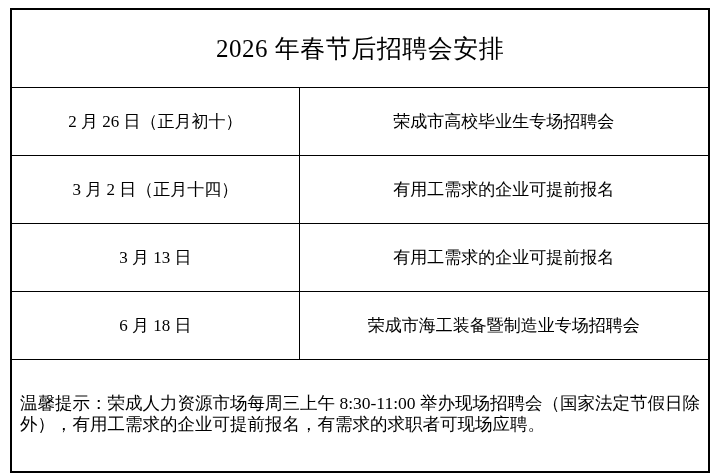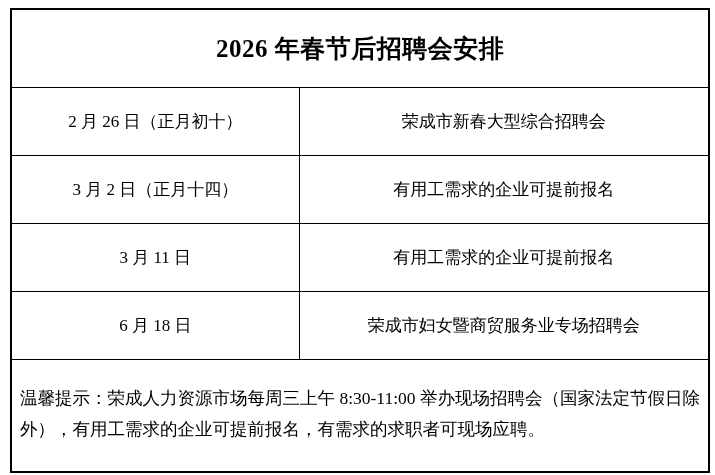--- a/index.html
+++ b/index.html
@@ -35,31 +35,30 @@
     overflow: hidden;
     white-space: nowrap;
   }
   col.col-date { width: 288px; }
   col.col-event { width: 410px; }
   tr.title-row { height: 54px; }
   td.title-cell {
     text-align: center;
     font-size: 25px;
     letter-spacing: 0.5px;
-    font-weight: bold;
   }
   tr.data-row { height: 47px; }
   td.date-cell, td.event-cell {
     text-align: center;
     font-size: 17px;
   }
   tr.note-row { height: 78px; }
   td.note-cell {
     font-size: 17.5px;
-    line-height: 31px;
+    line-height: 21px;
     padding: 4px 8px 6px 8px;
     text-align: justify;
     text-justify: inter-ideograph;
     white-space: normal !important;
     vertical-align: middle;
   }
 </style>
 </head>
 <body>
 
@@ -69,39 +68,39 @@
       <col class="col-date">
       <col class="col-event">
     </colgroup>
     <tbody>
       <tr class="title-row">
         <td class="title-cell" colspan="2">2026 年春节后招聘会安排</td>
       </tr>
 
         <tr class="data-row">
           <td class="date-cell">2 月 26 日（正月初十）</td>
-          <td class="event-cell">荣成市新春大型综合招聘会</td>
+          <td class="event-cell">荣成市高校毕业生专场招聘会</td>
         </tr>
 
         <tr class="data-row">
           <td class="date-cell">3 月 2 日（正月十四）</td>
           <td class="event-cell">有用工需求的企业可提前报名</td>
         </tr>
 
 
 
         <tr class="data-row">
-          <td class="date-cell">3 月 11 日</td>
+          <td class="date-cell">3 月 13 日</td>
           <td class="event-cell">有用工需求的企业可提前报名</td>
         </tr>
 
 
         <tr class="data-row">
           <td class="date-cell">6 月 18 日</td>
-          <td class="event-cell">荣成市妇女暨商贸服务业专场招聘会</td>
+          <td class="event-cell">荣成市海工装备暨制造业专场招聘会</td>
         </tr>
       </tbody>
     <tbody>
       <tr class="note-row">
         <td class="note-cell" colspan="2">温馨提示：荣成人力资源市场每周三上午 8:30-11:00 举办现场招聘会（国家法定节假日除外），有用工需求的企业可提前报名，有需求的求职者可现场应聘。</td>
       </tr>
     </tbody>
   </table>
 </div>
 

